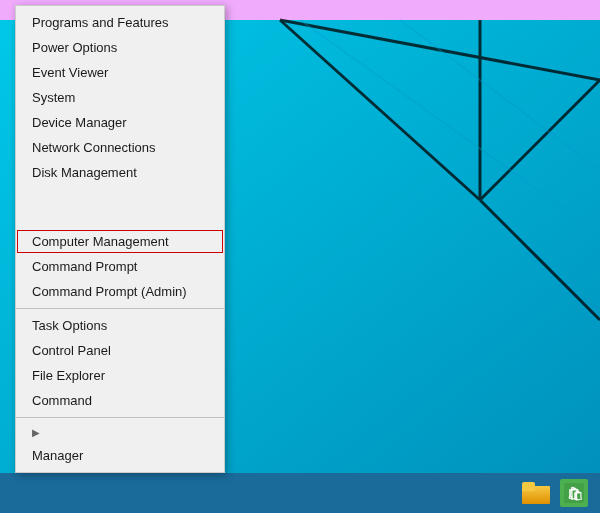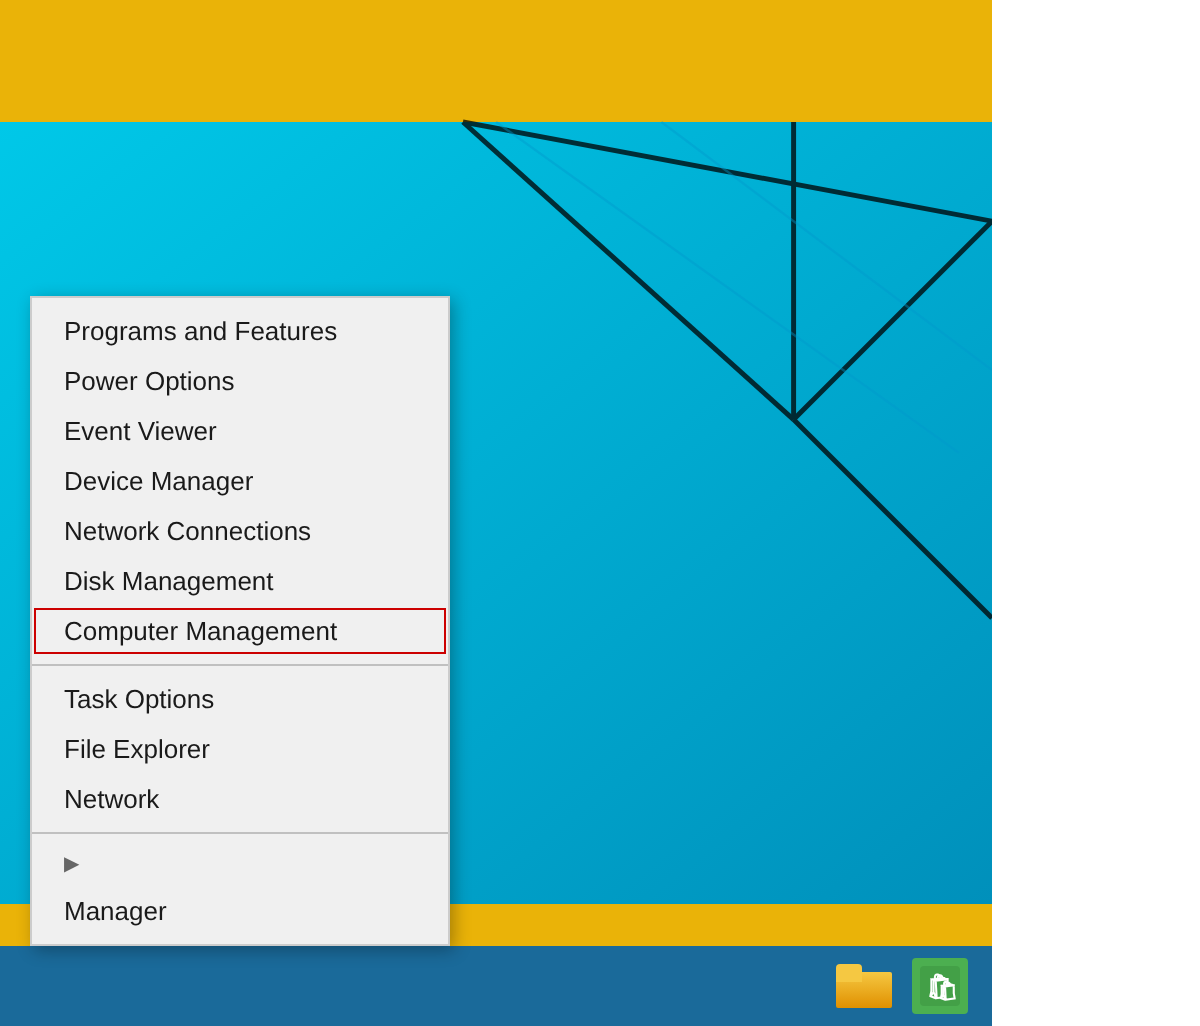--- a/index.html
+++ b/index.html
@@ -8,23 +8,23 @@
       width: 600px;
       height: 513px;
       overflow: hidden;
       position: relative;
       font-family: 'Segoe UI', Tahoma, sans-serif;
       font-size: 13px;
     }
 
     
     .desktop {
-      width: 496px;
+      width: 600px;
       height: 513px;
-      background-color: #eab308;
+      background-color: #f0abfc;
       position: relative;
       overflow: hidden;
     }
 
     
     .desktop-lines {
       position: absolute;
       top: 0;
       left: 0;
       width: 100%;
@@ -94,20 +94,21 @@
       color: #1a1a1a;
       white-space: nowrap;
       display: flex;
       align-items: center;
       justify-content: space-between;
     }
 
     .menu-item.highlighted {
       outline: 1.5px solid #cc0000;
       outline-offset: -2px;
+      margin-top: 44px;
     }
 
     .menu-separator {
       height: 1px;
       background: #c0c0c0;
       margin: 4px 0;
     }
 
     .menu-item .arrow {
       font-size: 10px;
@@ -149,40 +150,52 @@
   <div class="menu-item">
         <span>Programs and Features</span>
       </div>
       <div class="menu-item">
         <span>Power Options</span>
       </div>
       <div class="menu-item">
         <span>Event Viewer</span>
       </div>
       <div class="menu-item">
+        <span>System</span>
+      </div>
+      <div class="menu-item">
         <span>Device Manager</span>
       </div>
       <div class="menu-item">
         <span>Network Connections</span>
       </div>
       <div class="menu-item">
         <span>Disk Management</span>
       </div>
       <div class="menu-item highlighted">
         <span>Computer Management</span>
       </div>
+      <div class="menu-item">
+        <span>Command Prompt</span>
+      </div>
+      <div class="menu-item">
+        <span>Command Prompt (Admin)</span>
+      </div>
       <div class="menu-separator"></div>
       <div class="menu-item">
         <span>Task Options</span>
       </div>
       <div class="menu-item">
+        <span>Control Panel</span>
+      </div>
+      <div class="menu-item">
         <span>File Explorer</span>
       </div>
       <div class="menu-item">
-        <span>Network</span>
+        <span>Command</span>
       </div>
       <div class="menu-separator"></div>
       <div class="menu-item">
         <span class="arrow">▶</span>
       </div>
       <div class="menu-item">
         <span>Manager</span>
       </div>
     </div>
 

